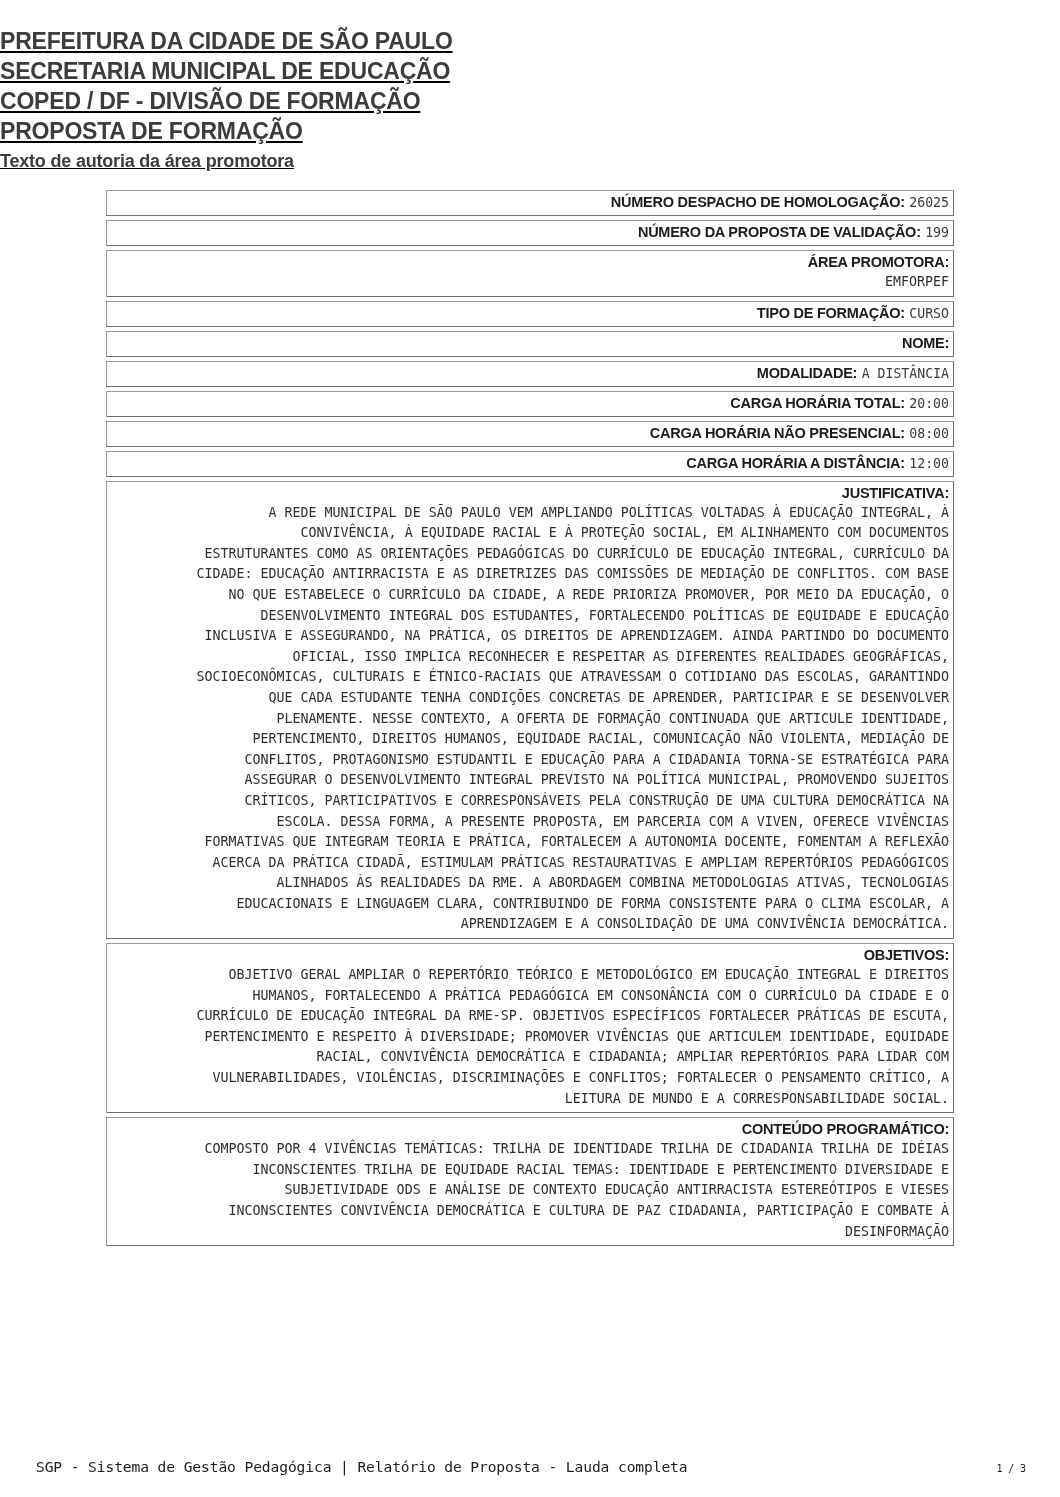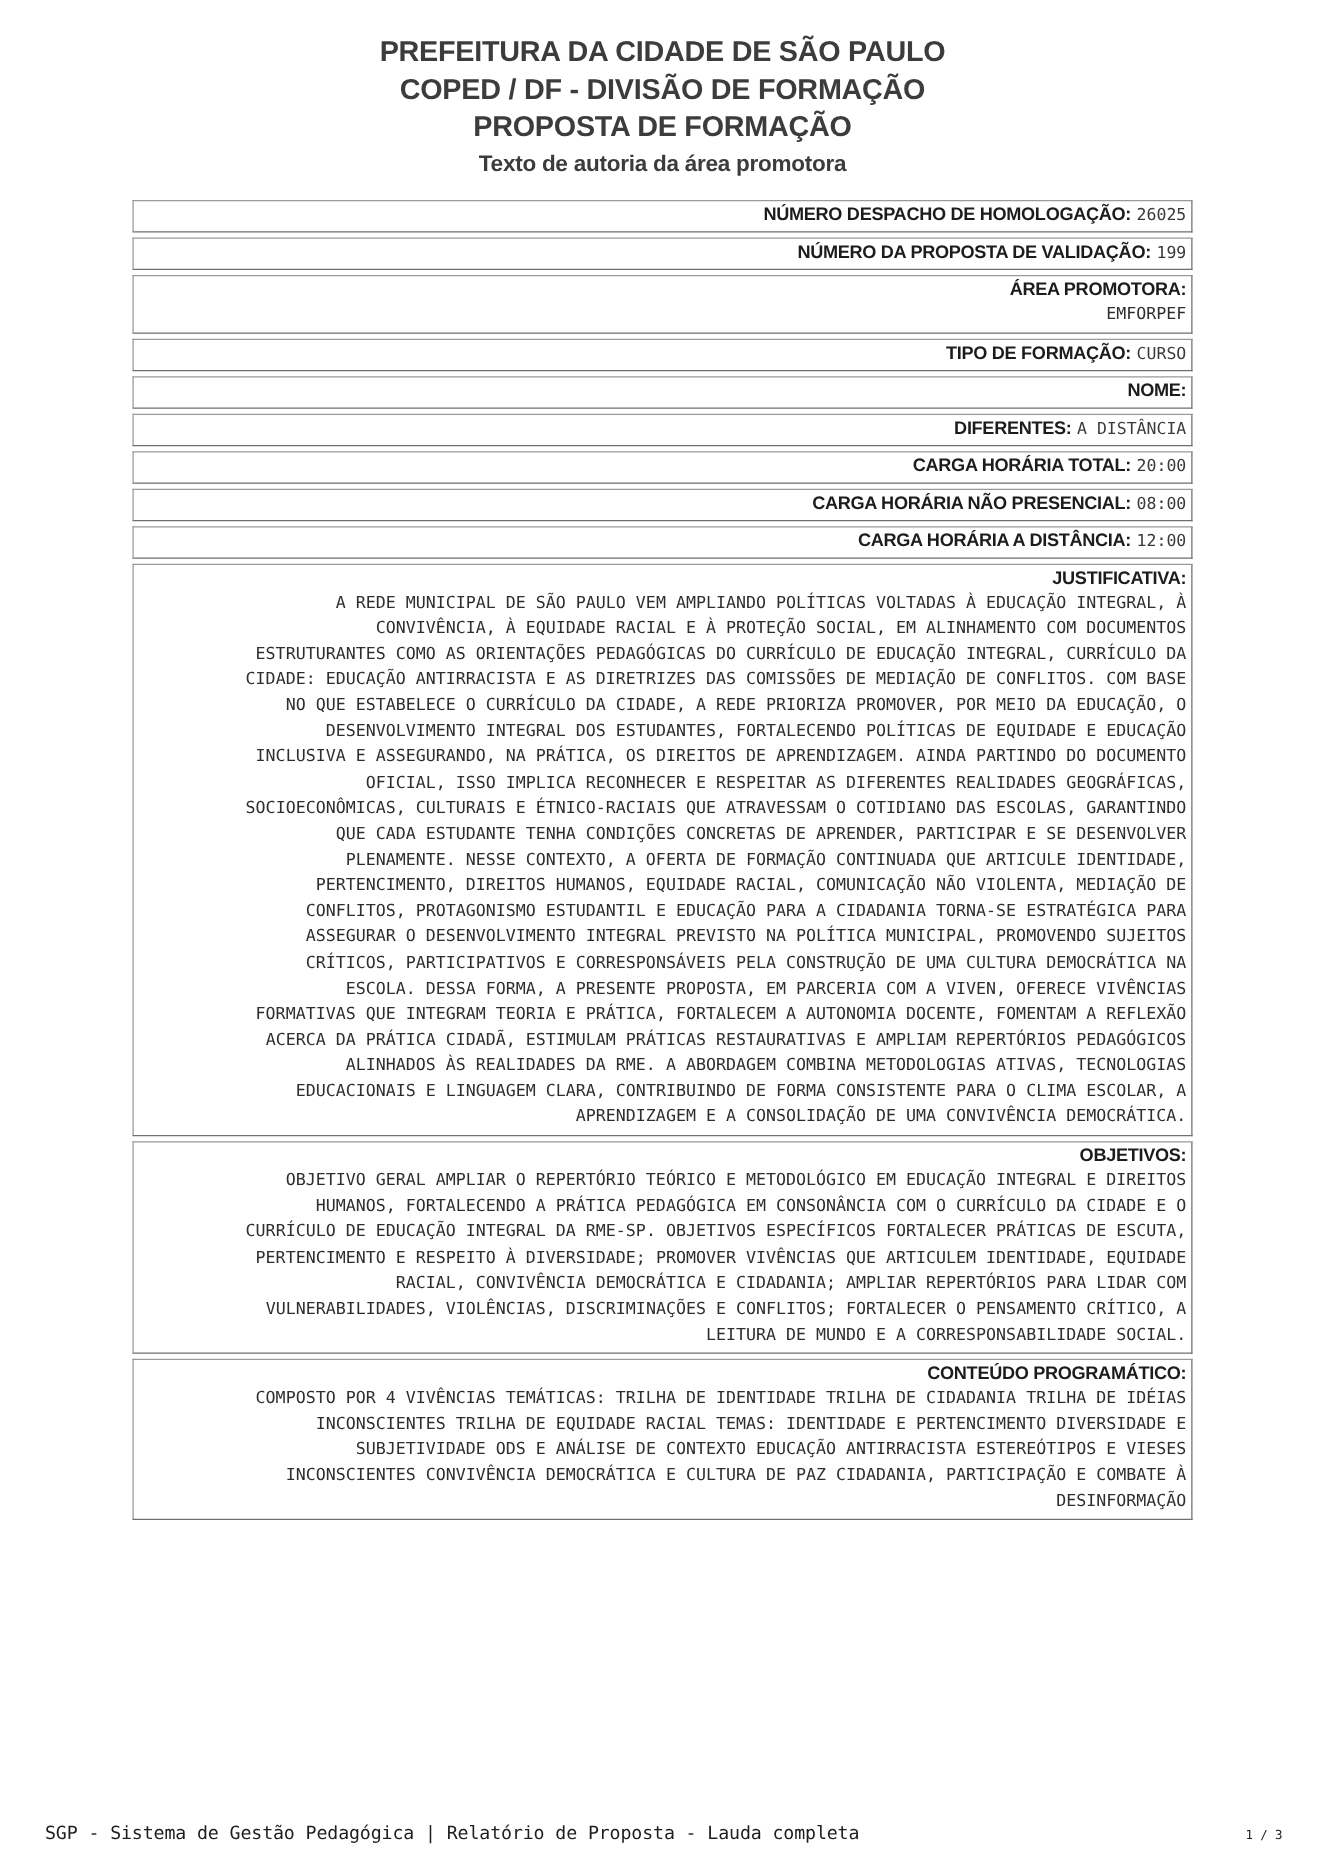--- a/index.html
+++ b/index.html
@@ -12,21 +12,21 @@
     width: 1060px;
     height: 1497px;
     background: #ffffff;
     font-family: "Liberation Sans", sans-serif;
     overflow: hidden;
   }
 
   
   .doc-header {
     padding-top: 26px;
-    text-align: center;
+    text-decoration: underline;
   }
   .doc-header .hline {
     display: block;
     font-family: "Liberation Sans", sans-serif;
     font-weight: bold;
     color: #3c3c3c;
     font-size: 23px;
     line-height: 30px;
     letter-spacing: -0.2px;
     white-space: nowrap;
@@ -104,20 +104,21 @@
     margin-left: 32px;
   }
 </style>
 </head>
 <body>
 
 <div class="page">
 
   <div class="doc-header">
     <span class="hline">PREFEITURA DA CIDADE DE SÃO PAULO</span>
+    <span class="hline">SECRETARIA MUNICIPAL DE EDUCAÇÃO</span>
     <span class="hline">COPED / DF - DIVISÃO DE FORMAÇÃO</span>
     <span class="hline">PROPOSTA DE FORMAÇÃO</span>
     <span class="hline sub">Texto de autoria da área promotora</span>
   </div>
 
   <div class="fields">
 
     <div class="fbox">
       <div class="row-inline">
         <span class="flabel">NÚMERO DESPACHO DE HOMOLOGAÇÃO:</span>
@@ -143,21 +144,21 @@
         <span class="fvalue-inline">CURSO</span>
       </div>
     </div>
 
     <div class="fbox">
       <div class="flabel">NOME:</div>
     </div>
 
     <div class="fbox">
       <div class="row-inline">
-        <span class="flabel">DIFERENTES:</span>
+        <span class="flabel">MODALIDADE:</span>
         <span class="fvalue-inline">A DISTÂNCIA</span>
       </div>
     </div>
 
     <div class="fbox">
       <div class="row-inline">
         <span class="flabel">CARGA HORÁRIA TOTAL:</span>
         <span class="fvalue-inline">20:00</span>
       </div>
     </div>

